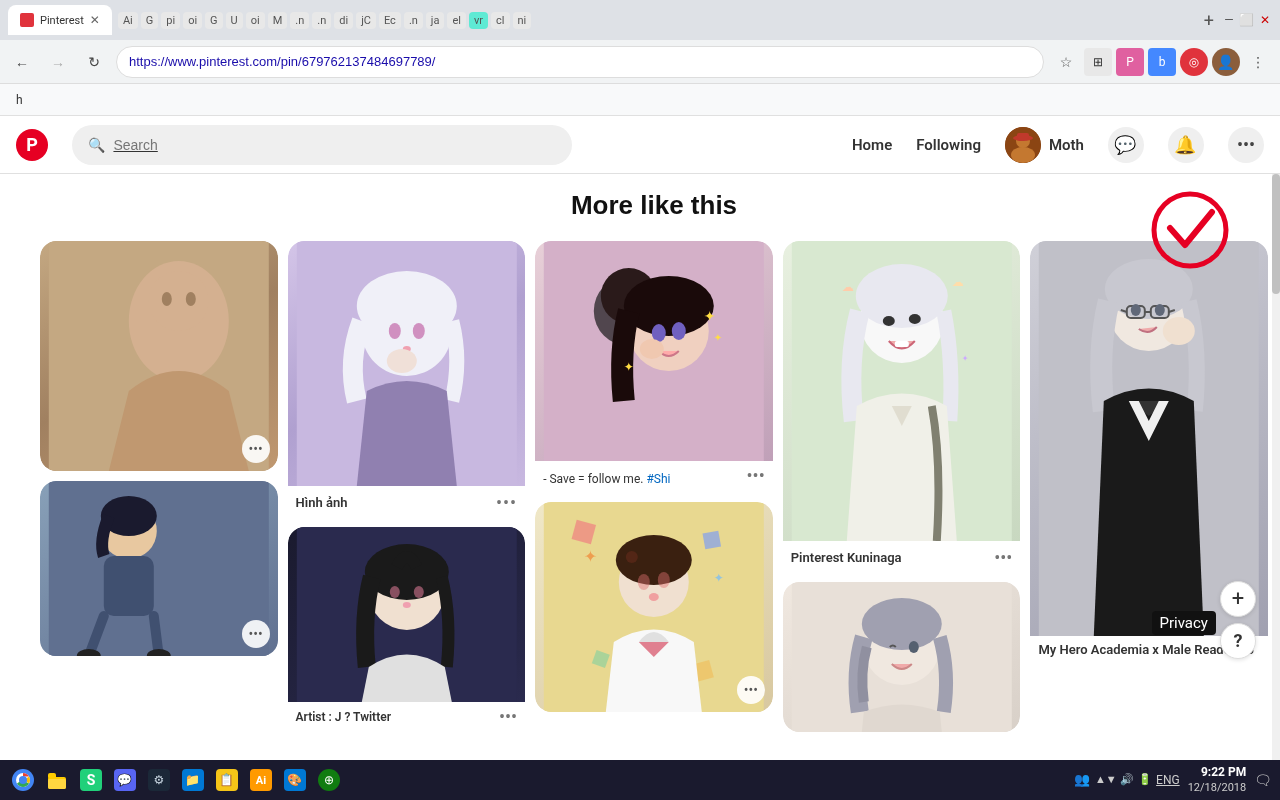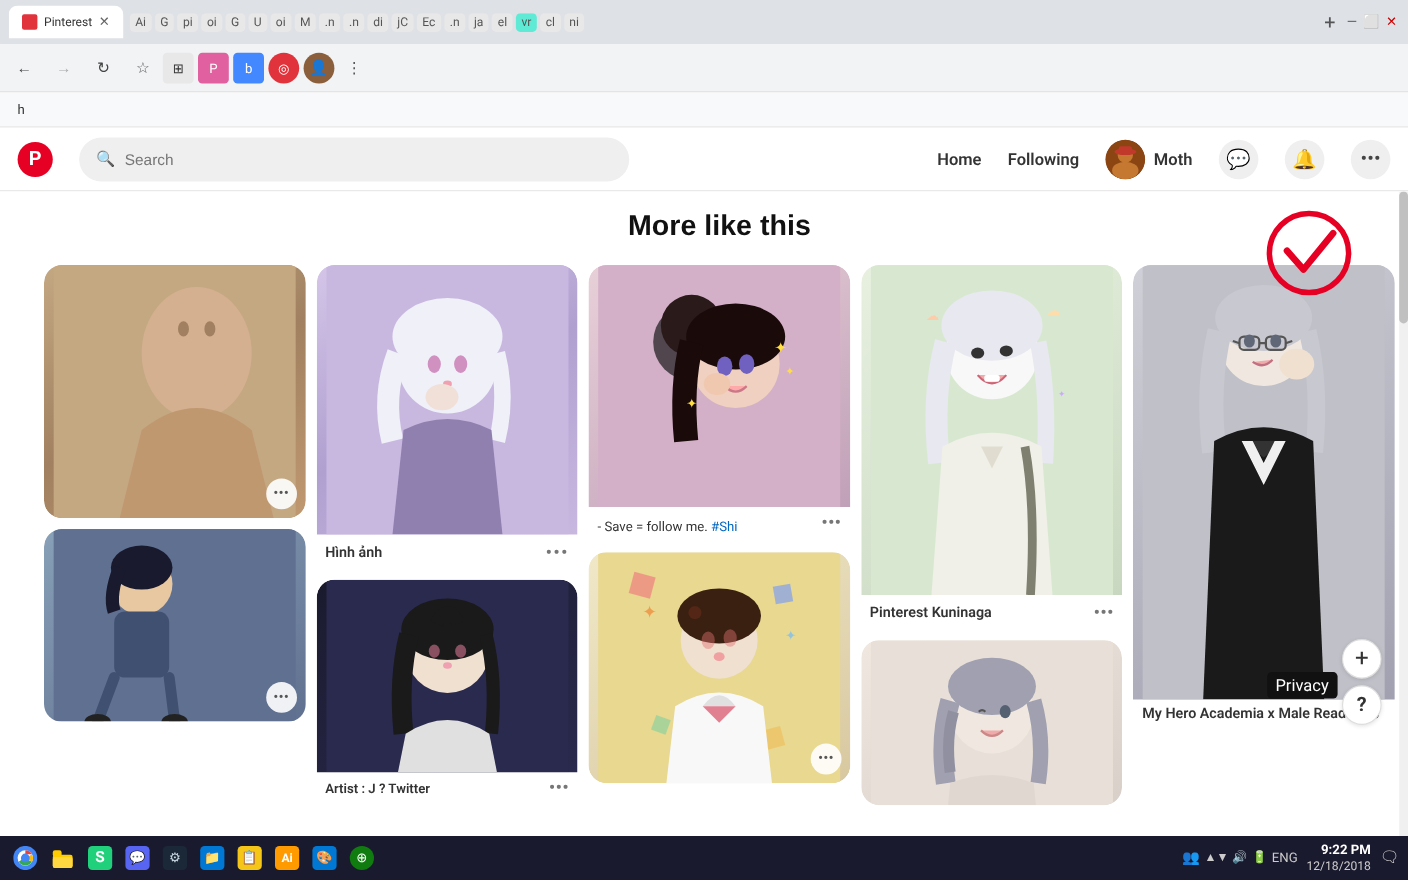--- a/index.html
+++ b/index.html
@@ -24,21 +24,21 @@
     .toolbar-icons { display: flex; gap: 4px; align-items: center; }
     .toolbar-icon { width: 28px; height: 28px; display: flex; align-items: center; justify-content: center; border-radius: 50%; cursor: pointer; color: #555; font-size: 14px; }
 
     
     .bookmarks-bar { height: 32px; background: #f8f9fa; border-bottom: 1px solid #e0e0e0; display: flex; align-items: center; padding: 0 8px; gap: 2px; overflow: hidden; }
     .bookmark-item { display: flex; align-items: center; gap: 4px; padding: 3px 8px; border-radius: 4px; cursor: pointer; font-size: 12px; color: #333; white-space: nowrap; }
 
     
     .pinterest-nav { height: 58px; background: #fff; border-bottom: 1px solid #e0e0e0; display: flex; align-items: center; padding: 0 16px; }
     .search-bar { flex: 1; max-width: 500px; height: 40px; background: #efefef; border-radius: 20px; display: flex; align-items: center; padding: 0 16px; gap: 8px; margin: 0 16px; }
-    .search-input { flex: 1; border: none; background: transparent; outline: none; font-size: 14px; color: #333; }
+    .search-input { flex: 1; border: none; background: transparent; outline: none; font-size: 14px; color: #333; text-decoration: underline; }
     .search-input::placeholder { color: #767676; }
     .nav-links { display: flex; align-items: center; gap: 24px; margin-left: auto; }
     .nav-link { font-size: 15px; color: #333; text-decoration: none; cursor: pointer; font-weight: 600; }
     .user-avatar-nav { width: 36px; height: 36px; border-radius: 50%; background: #8b4513; overflow: hidden; cursor: pointer; display: flex; align-items: center; justify-content: center; }
     .nav-icon-btn { width: 36px; height: 36px; border-radius: 50%; background: #efefef; display: flex; align-items: center; justify-content: center; cursor: pointer; color: #444; font-size: 18px; }
     .nav-user-section { display: flex; align-items: center; gap: 8px; text-align: center; }
     .nav-username { font-size: 15px; font-weight: 600; color: #333; }
 
     
     .taskbar { height: 40px; background: #1a1a2e; display: flex; align-items: center; justify-content: space-between; padding: 0 8px; }
@@ -92,20 +92,23 @@
       <div class="win-btn">—</div>
       <div class="win-btn">⬜</div>
       <div class="win-btn" style="color:#c00;">✕</div>
     </div>
   </div>
 
   <div class="browser-toolbar">
     <div class="nav-btn">←</div>
     <div class="nav-btn" style="color:#aaa;">→</div>
     <div class="nav-btn">↻</div>
+    <div class="address-bar-container">
+      <input class="address-bar" type="text" value="https://www.pinterest.com/pin/679762137484697789/" readonly="" style="">
+    </div>
     <div class="toolbar-icons">
       <div class="toolbar-icon">☆</div>
       <div class="toolbar-icon" style="font-size:12px; background:#e8e8e8; border-radius:4px; color:#333;">⊞</div>
       <div class="toolbar-icon" style="font-size:12px; background:#e060a0; border-radius:4px; color:#fff;">P</div>
       <div class="toolbar-icon" style="font-size:12px; background:#4488ff; border-radius:4px; color:#fff;">b</div>
       <div class="toolbar-icon" style="font-size:12px; background:#e0333c; border-radius:50%; color:#fff;">◎</div>
       <div class="toolbar-icon" style="background:#8b5e3c; border-radius:50; color:#fff; border-radius:50%; width:28px; height:28px; font-size:14px;">👤</div>
       <div class="toolbar-icon">⋮</div>
     </div>
   </div>
@@ -476,21 +479,21 @@
       <div class="taskbar-icon">
         <div style="width:22px; height:22px; background:#107c10; border-radius:50%; display:flex; align-items:center; justify-content:center; color:#fff; font-size:12px;">⊕</div>
       </div>
     </div>
     <div class="taskbar-right">
       <div class="taskbar-sys-icons">
         <span style="font-size:13px; color:#aaa; cursor:pointer;">👥</span>
         <span style="font-size:11px; color:#ccc; cursor:pointer;">▲▼</span>
         <span style="font-size:11px; color:#ccc; cursor:pointer;">🔊</span>
         <span style="font-size:11px; color:#ccc; cursor:pointer;">🔋</span>
-        <span style="font-size:12px; color:#ccc;">ENG</span>
+        <span style="font-size:12px; color:#ccc;text-decoration:underline;">ENG</span>
       </div>
       <div class="taskbar-time">
         <div style="color:#ffffff; font-size:12px; font-weight:700;">9:22 PM</div>
         <div style="color:#ccc; font-size:11px;">12/18/2018</div>
       </div>
       <span style="font-size:14px; color:#ccc; cursor:pointer;">🗨</span>
     </div>
   </div>
 </div>
 

